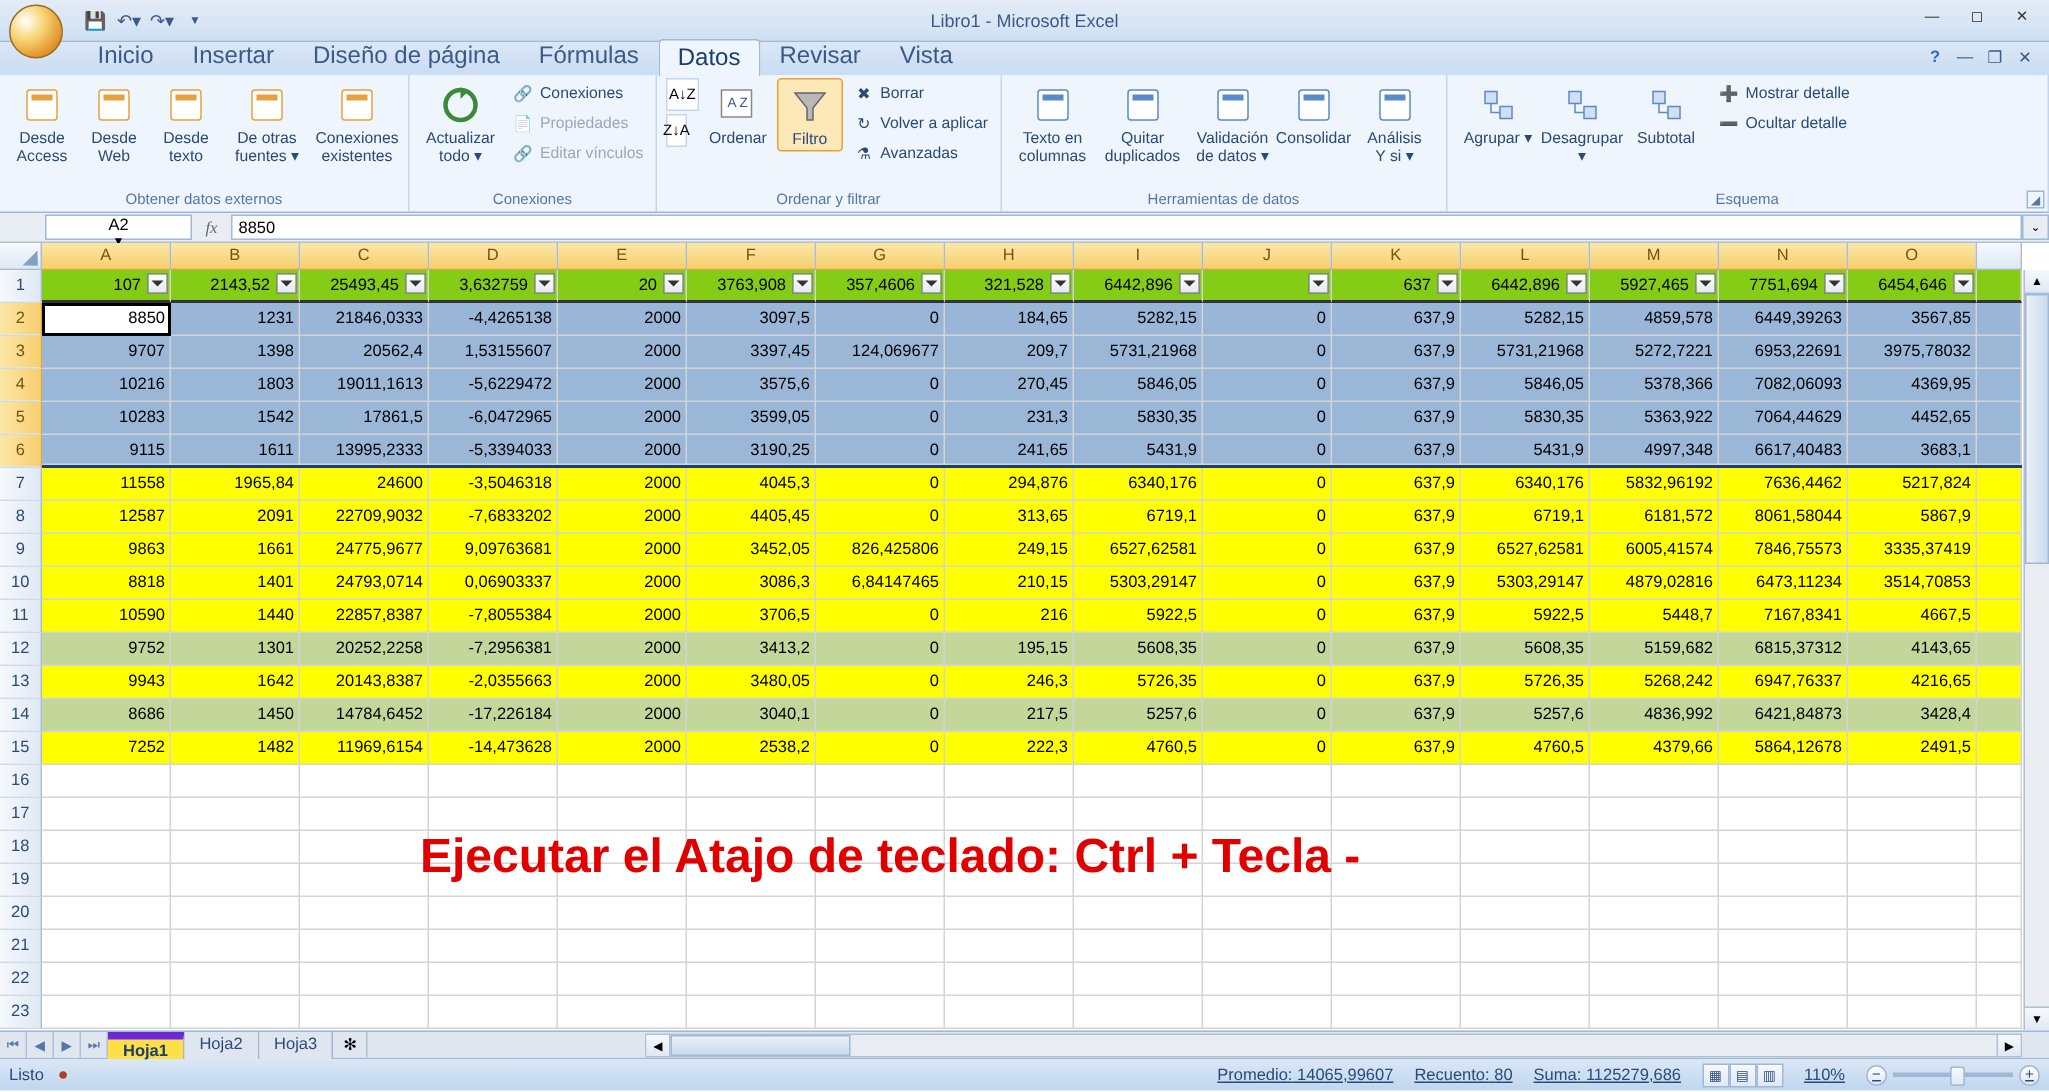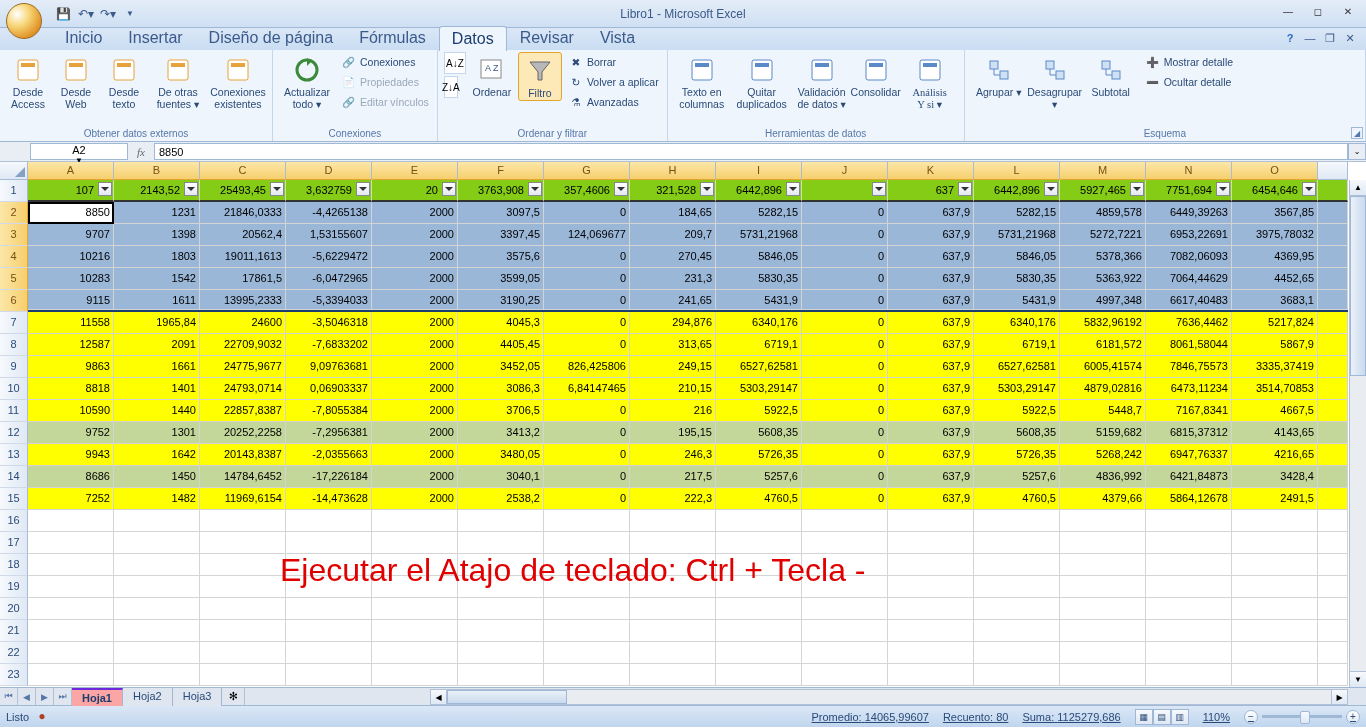--- a/index.html
+++ b/index.html
@@ -60,29 +60,29 @@
   .filter-btn { position: absolute; right: 1px; top: 2px; width: 14px; height: 14px; background: linear-gradient(#fff,#e3e9f1); border: 1px solid #888; display: flex; align-items: center; justify-content: center; }
   .filter-btn::after { content: ''; border: 4px solid transparent; border-top-color: #333; position: relative; top: 2px; }
   .row.selblue .cell { background: #9bb7d8; }
   .row.selblue.first .cell { background: #99b5d7; }
   .row.selblue.last { border-bottom: 2px solid #1a3e6e; }
   .row.yellow .cell { background: #ffff00; }
   .row.olive .cell { background: #c4d79b; }
   .active-cell { outline: 2px solid #000; outline-offset: -2px; background: #fff !important; }
 
   
-  .overlay-text { position: absolute; left: 280px; top: 390px; font-size: 32px; font-weight: normal; color: #e00000; z-index: 10; white-space: nowrap; }
+  .overlay-text { position: absolute; left: 280px; top: 390px; font-size: 32px; font-weight: bold; color: #e00000; z-index: 10; white-space: nowrap; }
 
   
   .sheet-bar { height: 18px; background: #dfe6ef; border-top: 1px solid #9fb8d6; display: flex; align-items: center; position: relative; }
   .sheet-nav { display: flex; }
   .sheet-nav div { width: 18px; height: 17px; border-right: 1px solid #b0c0d6; display: flex; align-items: center; justify-content: center; color: #5577a8; font-size: 9px; background: #dfe6ef; }
   .sheet-tabs { display: flex; height: 18px; }
   .sheet-tab { padding: 0 10px; font-size: 11px; color: #2a4a78; background: #dfe6ef; border-right: 1px solid #a3b6cf; line-height: 17px; position: relative; }
-  .sheet-tab.active { background: #fca5a5; color: #1a3e6e; font-weight: bold; border-top: 2px solid #6d28d9; text-align: center; }
+  .sheet-tab.active { background: #fde047; color: #1a3e6e; font-weight: bold; border-top: 5px solid #6d28d9; text-align: center; }
   .hscroll { position: absolute; right: 18px; left: 430px; height: 16px; top: 1px; background: #e9edf2; border: 1px solid #b0c0d6; display: flex; }
   .hscroll .btn { width: 16px; background: linear-gradient(#f6f9fd,#dfe8f4); border-right: 1px solid #b0c0d6; display: flex; align-items: center; justify-content: center; font-size: 8px; }
   .hscroll .btn:last-child { border-right: none; border-left: 1px solid #b0c0d6; }
   .hscroll .thumb { width: 120px; background: linear-gradient(#eaf1f9,#cadaee); border: 1px solid #9fb8d6; margin: 0; }
   .hscroll .track { flex: 1; }
   .vscroll { position: absolute; right: 0; top: 18px; width: 17px; bottom: 0; background: #e9edf2; border-left: 1px solid #b0c0d6; display: flex; flex-direction: column; }
   .vscroll .btn { height: 16px; background: linear-gradient(#f6f9fd,#dfe8f4); border-bottom: 1px solid #b0c0d6; display: flex; align-items: center; justify-content: center; font-size: 8px; }
   .vscroll .btn:last-child { border-bottom: none; border-top: 1px solid #b0c0d6; }
   .vscroll .thumb { height: 180px; background: linear-gradient(90deg,#eaf1f9,#cadaee); border: 1px solid #9fb8d6; }
   .vscroll .track { flex: 1; }
@@ -307,21 +307,21 @@
           </div>
           <span style="white-space: pre-line;">Consolidar</span>
         </div>
         <div class="big-btn wider">
           <div class="bicon">
             <svg width="26" height="26">
               <rect x="3" y="3" width="20" height="20" rx="2" fill="#fff" stroke="#5a8ac8"></rect>
               <rect x="6" y="6" width="14" height="4" fill="#5a8ac8"></rect>
             </svg>
           </div>
-          <span style="white-space: pre-line; font-family: Liberation Serif, serif;">Análisis
+          <span style="white-space: pre-line;">Análisis
 Y si ▾</span>
         </div>
       </div>
     <div class="grp-title">Herramientas de datos</div>
   </div>
 
   <div class="grp" style="flex:1;">
     <div class="grp-body">
       <div id="grp-esquema-btns" style="display:flex;">
           <div class="big-btn wider">

